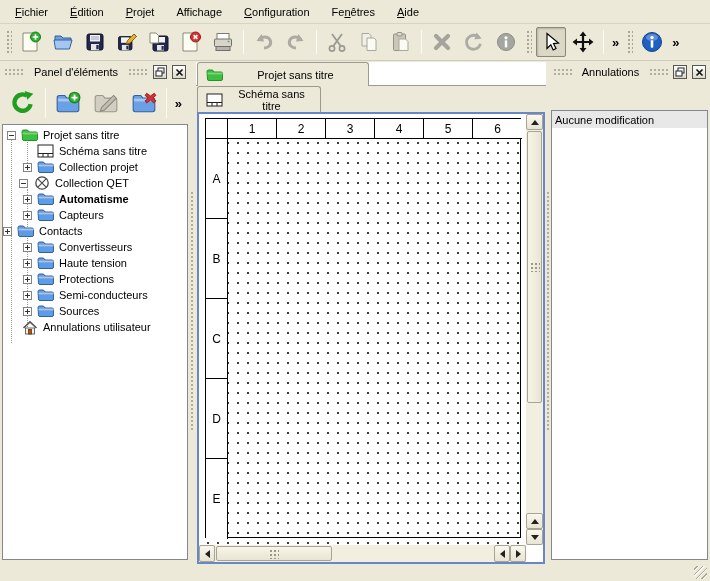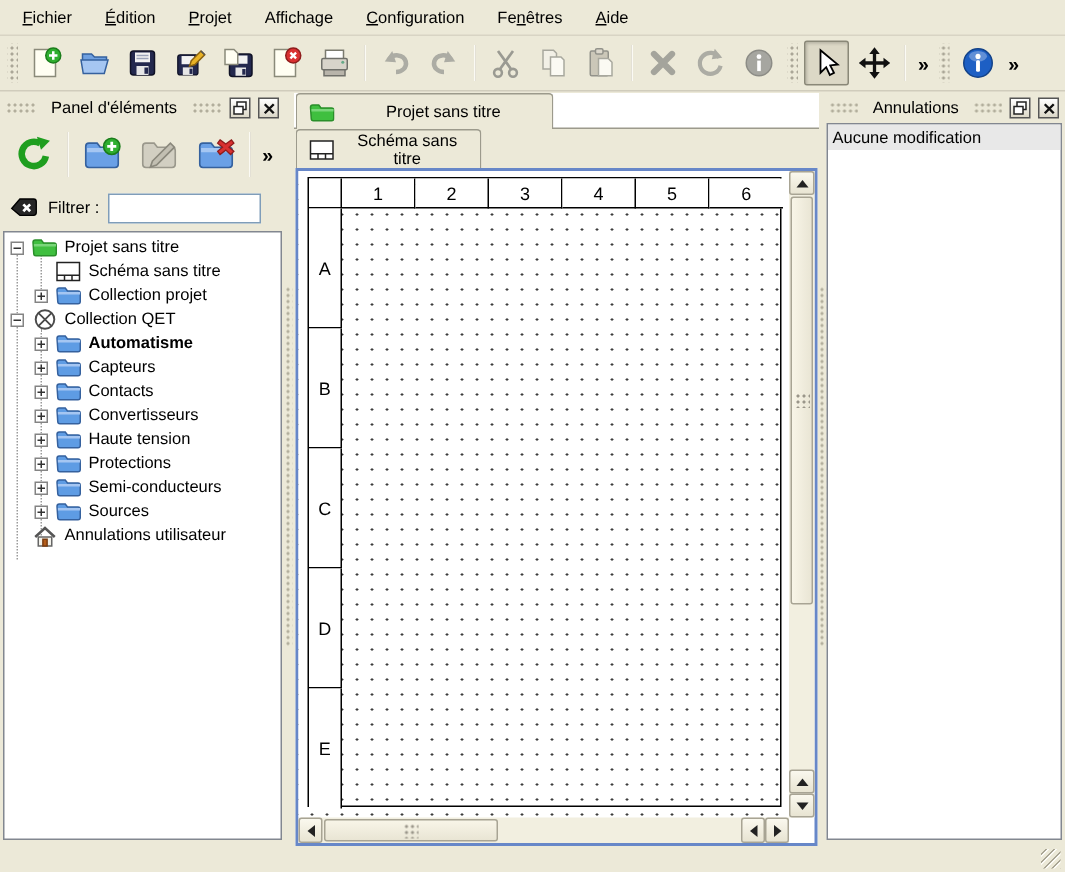--- a/index.html
+++ b/index.html
@@ -73,21 +73,21 @@
   .hscroll .sb-thumb { background:linear-gradient(#f8f5e8,#e9e5d4); }
   .thumb-grip { width:10px; height:10px; background-image:radial-gradient(#9a968a 1px, transparent 1.1px); background-size:4px 4px; }
   .arr { width:0; height:0; }
   .arr.up    { border-left:4px solid transparent; border-right:4px solid transparent; border-bottom:5px solid #222; }
   .arr.down  { border-left:4px solid transparent; border-right:4px solid transparent; border-top:5px solid #222; }
   .arr.left  { border-top:4px solid transparent; border-bottom:4px solid transparent; border-right:5px solid #222; }
   .arr.right { border-top:4px solid transparent; border-bottom:4px solid transparent; border-left:5px solid #222; }
 
   
   #right-dock { left:551px; width:157px; }
-  .undo-list { flex:1; background:#fff; border:1px solid #828790; overflow:hidden; }
+  .undo-list { flex:1; background:#fff; border:1px solid #828790; overflow:hidden;margin-top:28px; }
   .undo-item { height:17px; display:flex; align-items:center; padding:0 3px; }
   .undo-item.selected { background:#e8e8e8; }
 
   
   .statusbar { position:absolute; left:0; right:0; top:565px; height:16px; background:#ece9d8; }
   .size-grip { position:absolute; right:3px; bottom:2px; width:13px; height:13px;
       background:repeating-linear-gradient(135deg, transparent 0 2px, #aaa695 2px 3px, #fcfbf6 3px 4px); }
 </style>
 </head>
 <body>
@@ -332,30 +332,20 @@
               <path d="M2 7 q0-2 2-2 h5 l2 2.5 h9 q2 0 2 2 V18 q0 2 -2 2 H4 q-2 0 -2 -2 z" fill="#6aa0e6" stroke="#35619e"></path>
               <path d="M2.8 8 h18.4 v2.6 H2.8 z" fill="#a5c6f2"></path>
               <path d="M14.5 3 l3.5 2.5 L21.5 3 L23 5 l-3 2.5 L23 10 l-2 2 -3-2.7 L14.5 12 l-1.5-2 3-2.5 -3-2.5 z" fill="#d93030" stroke="#8f1c1c" stroke-width="0.8"></path>
             </svg>
           </span>
         </div>
         <div class="lp-sep"></div>
         <div class="tb-spacer"></div>
         <div class="tb-chevron">»</div>
       </div>
-    <div class="filter-row">
-      <span class="icon" id="filter-clear-slot">
-          <svg width="20" height="20" viewBox="0 0 22 22">
-            <path d="M8 4 h10 q2 0 2 2 v8 q0 2 -2 2 H8 L2 11 z" fill="#262626" stroke="#000"></path>
-            <path d="M10.5 8 l5 5 M15.5 8 l-5 5" stroke="#fff" stroke-width="2"></path>
-          </svg>
-        </span>
-      <span>Filtrer :</span>
-      <input class="filter-input" type="text" value="" style="">
-    </div>
     <div class="tree" id="lp-tree">
         <div class="guide" style="left: 8px; top: 10px; height: 208px;"></div>
         <div class="guide" style="left: 24px; top: 15px; height: 27px;"></div>
         <div class="guide" style="left: 24px; top: 64px; height: 138px;"></div>
         <div class="tree-row" style="padding-left: 4px;">
           <span class="expander"></span>
           <span class="tree-icon icon">
             <svg width="17" height="14" viewBox="0 0 17 14">
               <path d="M1 3.5 q0-1.5 1.5-1.5 h4 l1.5 2 h7 q1.5 0 1.5 1.5 V11 q0 1.5 -1.5 1.5 h-12 q-1.5 0 -1.5 -1.5 z" fill="#3fbf3f" stroke="#2a8f2a"></path>
               <path d="M1.6 4.6 h14.8 v1.8 H1.6 z" fill="#7ad67a"></path>
@@ -376,21 +366,21 @@
         <div class="tree-row" style="padding-left: 20px;">
           <span class="expander plus"></span>
           <span class="tree-icon icon">
             <svg width="17" height="14" viewBox="0 0 17 14">
               <path d="M1 3.5 q0-1.5 1.5-1.5 h4 l1.5 2 h7 q1.5 0 1.5 1.5 V11 q0 1.5 -1.5 1.5 h-12 q-1.5 0 -1.5 -1.5 z" fill="#5e9ce4" stroke="#35619e"></path>
               <path d="M1.6 4.6 h14.8 v1.8 H1.6 z" fill="#a5c6f2"></path>
             </svg>
           </span>
           <span class="tree-label">Collection projet</span>
         </div>
-        <div class="tree-row" style="padding-left: 4px;">
+        <div class="tree-row" style="padding-left: 16px;">
           <span class="expander"></span>
           <span class="tree-icon icon">
             <svg width="16" height="16" viewBox="0 0 16 16">
               <circle cx="8" cy="8" r="6.2" fill="#fff" stroke="#4a4a4a" stroke-width="1.3"></circle>
               <path d="M3.9 3.9 l8.2 8.2 M12.1 3.9 l-8.2 8.2" stroke="#4a4a4a" stroke-width="1.2"></path>
             </svg>
           </span>
           <span class="tree-label">Collection QET</span>
         </div>
         <div class="tree-row" style="padding-left: 20px; font-weight: bold;">
@@ -406,21 +396,21 @@
         <div class="tree-row" style="padding-left: 20px; align-items: center;">
           <span class="expander plus"></span>
           <span class="tree-icon icon">
             <svg width="17" height="14" viewBox="0 0 17 14">
               <path d="M1 3.5 q0-1.5 1.5-1.5 h4 l1.5 2 h7 q1.5 0 1.5 1.5 V11 q0 1.5 -1.5 1.5 h-12 q-1.5 0 -1.5 -1.5 z" fill="#5e9ce4" stroke="#35619e"></path>
               <path d="M1.6 4.6 h14.8 v1.8 H1.6 z" fill="#a5c6f2"></path>
             </svg>
           </span>
           <span class="tree-label">Capteurs</span>
         </div>
-        <div class="tree-row" style="padding-left: 20px;">
+        <div class="tree-row" style="">
           <span class="expander plus"></span>
           <span class="tree-icon icon">
             <svg width="17" height="14" viewBox="0 0 17 14">
               <path d="M1 3.5 q0-1.5 1.5-1.5 h4 l1.5 2 h7 q1.5 0 1.5 1.5 V11 q0 1.5 -1.5 1.5 h-12 q-1.5 0 -1.5 -1.5 z" fill="#5e9ce4" stroke="#35619e"></path>
               <path d="M1.6 4.6 h14.8 v1.8 H1.6 z" fill="#a5c6f2"></path>
             </svg>
           </span>
           <span class="tree-label">Contacts</span>
         </div>
         <div class="tree-row" style="padding-left: 20px;">

